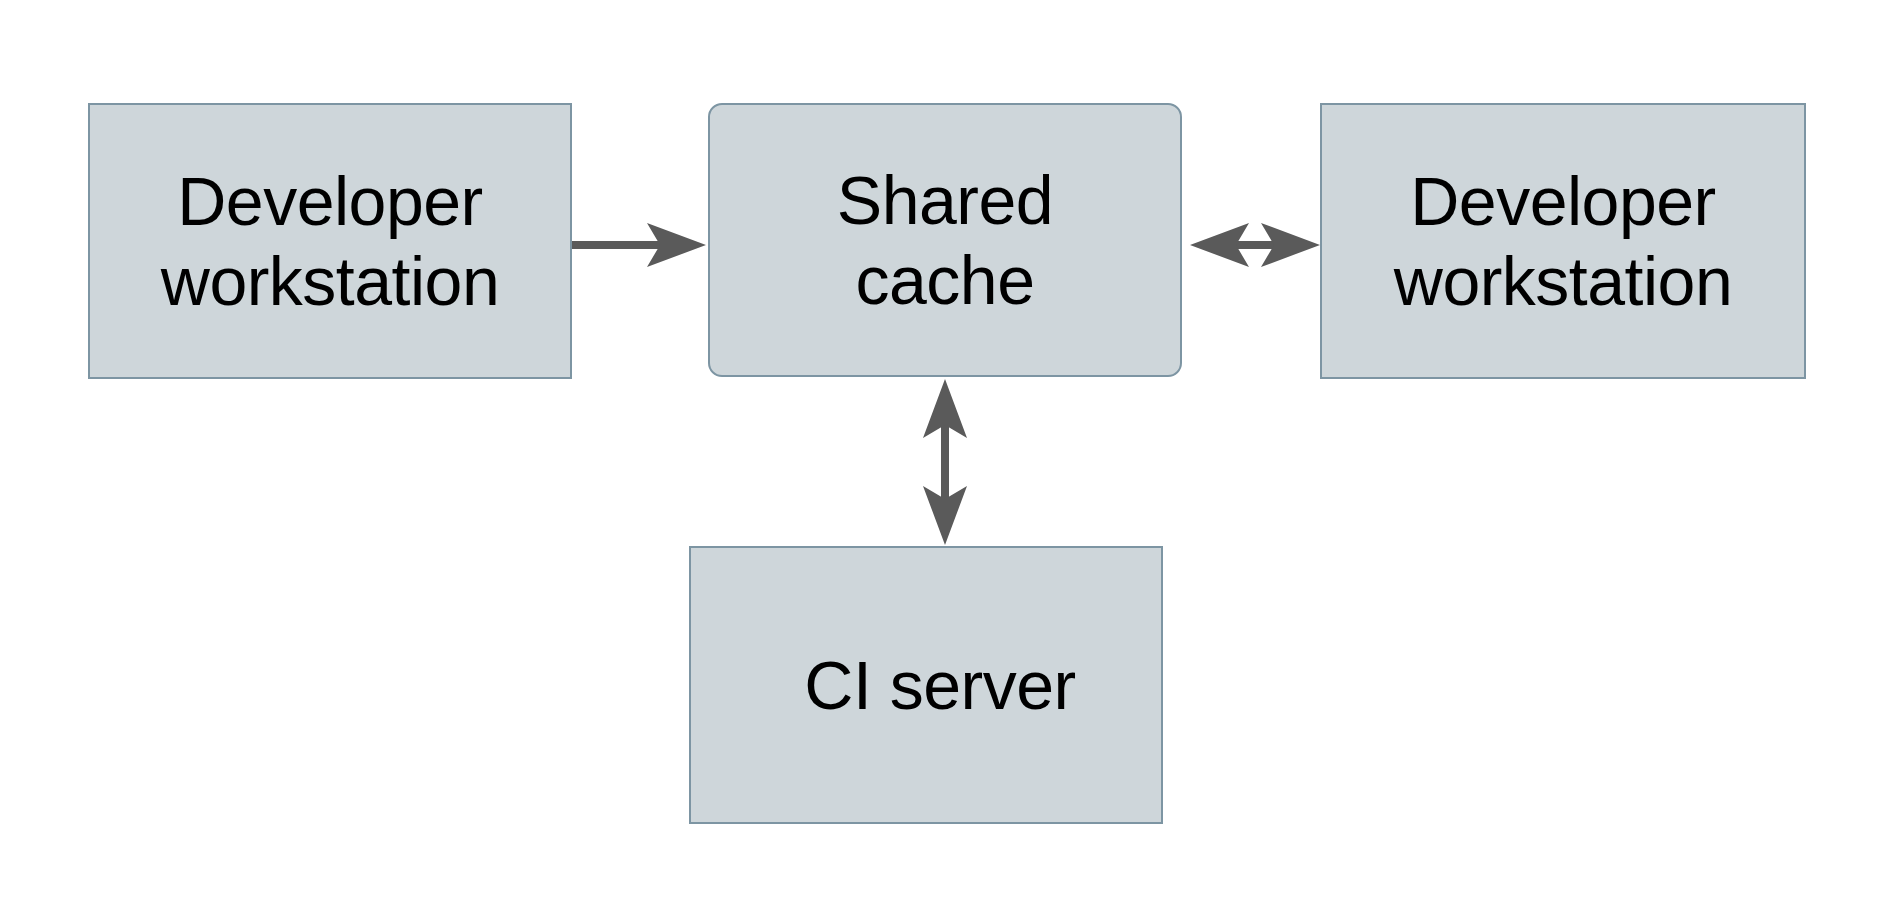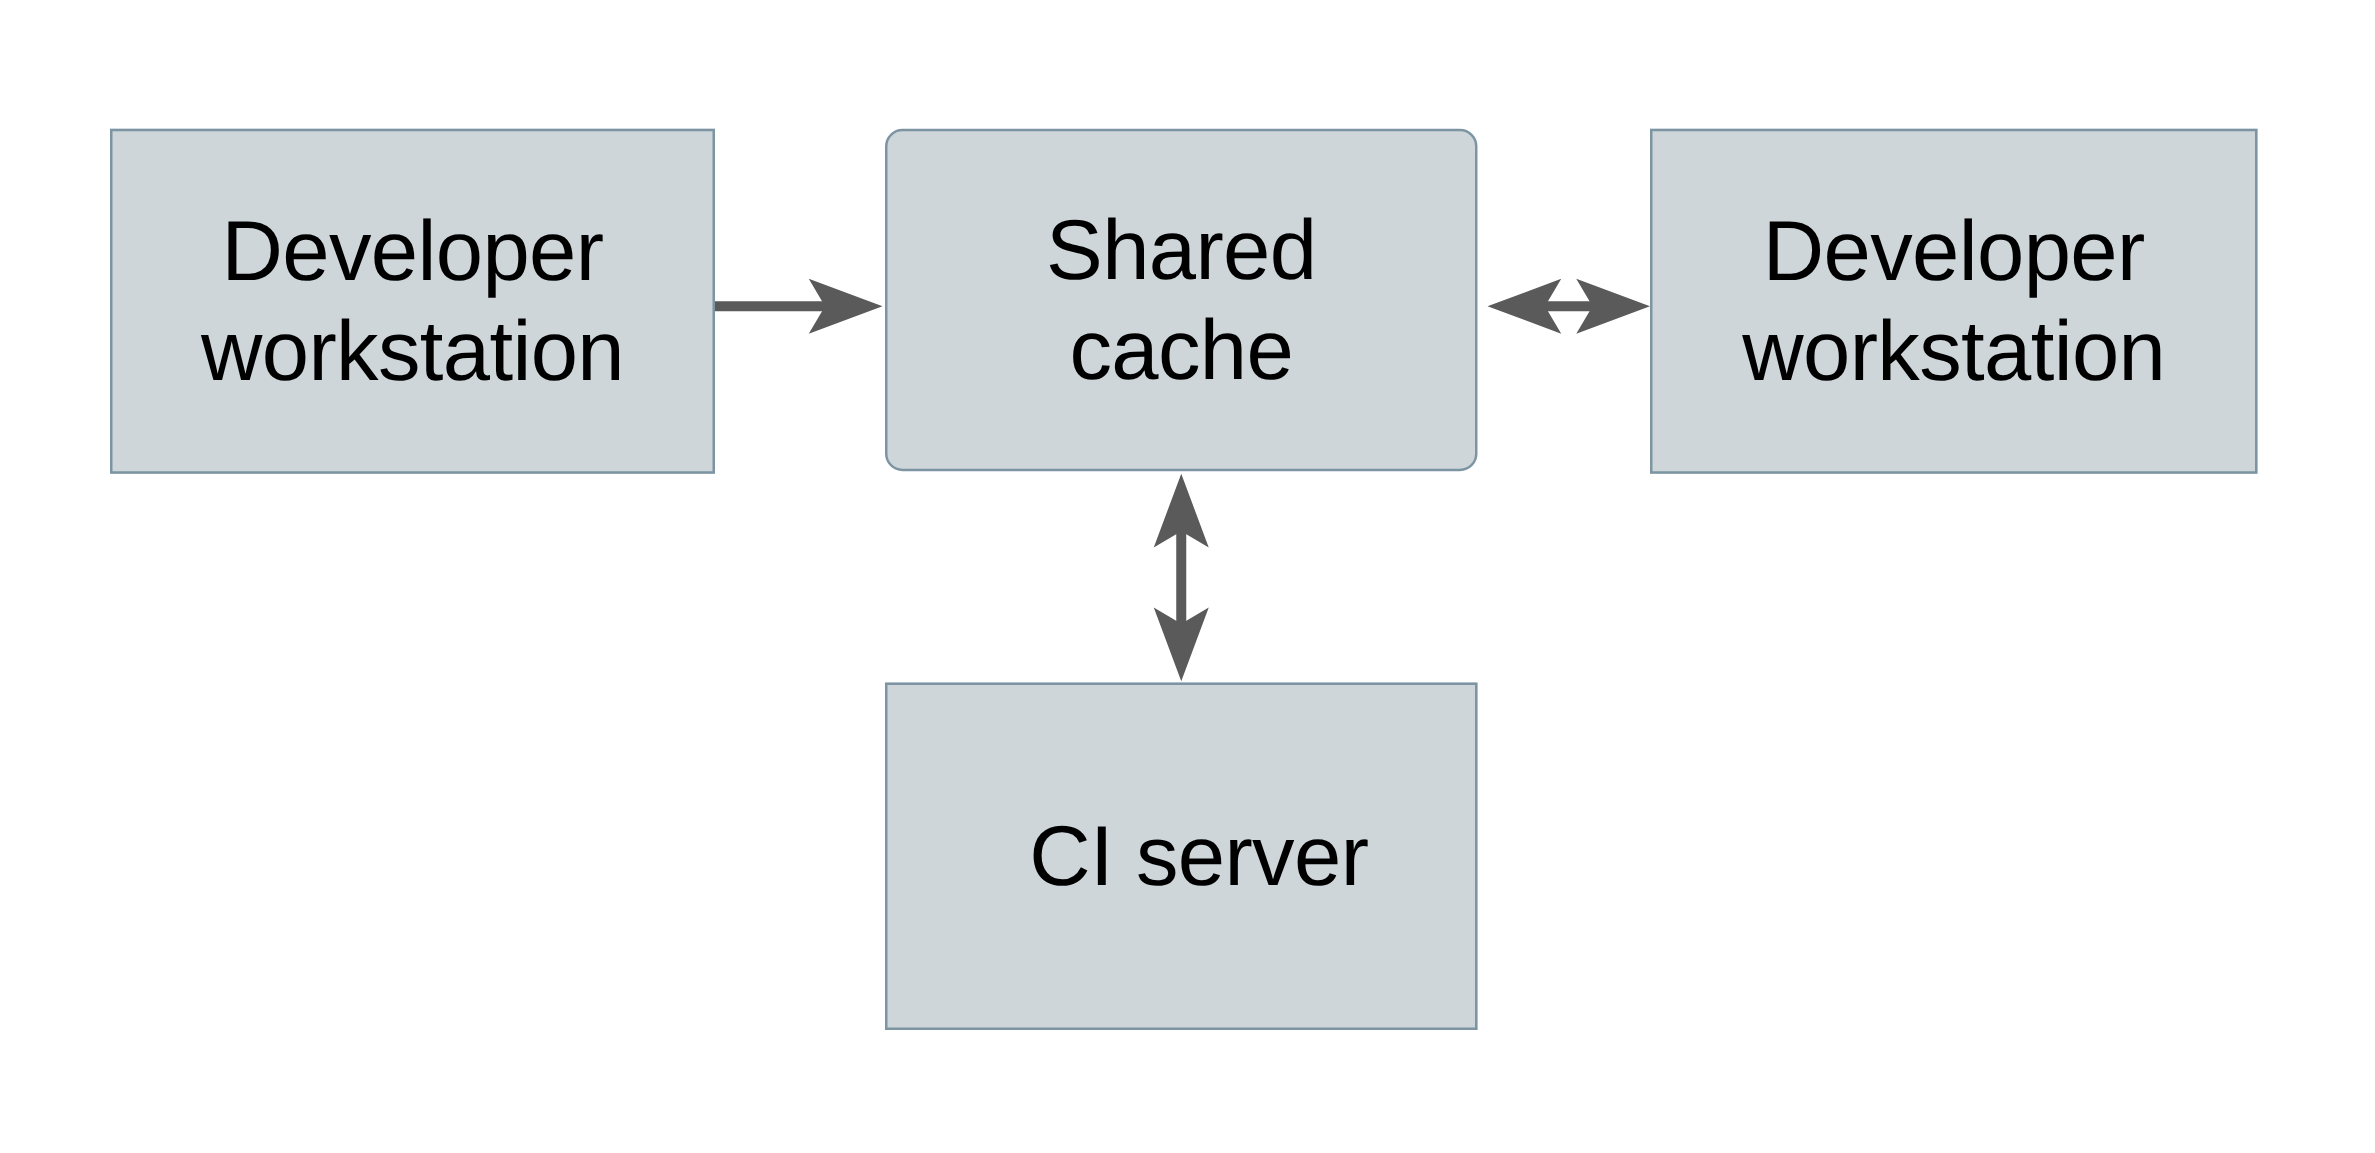--- a/index.html
+++ b/index.html
@@ -42,21 +42,21 @@
     left: 0;
     top: 0;
     width: 1900px;
     height: 922px;
     pointer-events: none;
   }
   
   #node-dev-left   { left: 88px;  top: 103px; width: 484px; height: 276px; }
   #node-cache      { left: 708px; top: 103px; width: 474px; height: 274px; border-radius: 14px; }
   #node-dev-right  { left: 1320px;top: 103px; width: 486px; height: 276px; }
-  #node-ci         { left: 708px; top: 546px; width: 474px; height: 278px; padding-left: 28px; }
+  #node-ci         { left: 689px; top: 546px; width: 474px; height: 278px; padding-left: 28px; }
 </style>
 </head>
 <body>
 
 <div id="canvas">
 
   <svg class="edge-layer" viewBox="0 0 1900 922" width="1900" height="922" xmlns="http://www.w3.org/2000/svg">
 
     <g>
 

